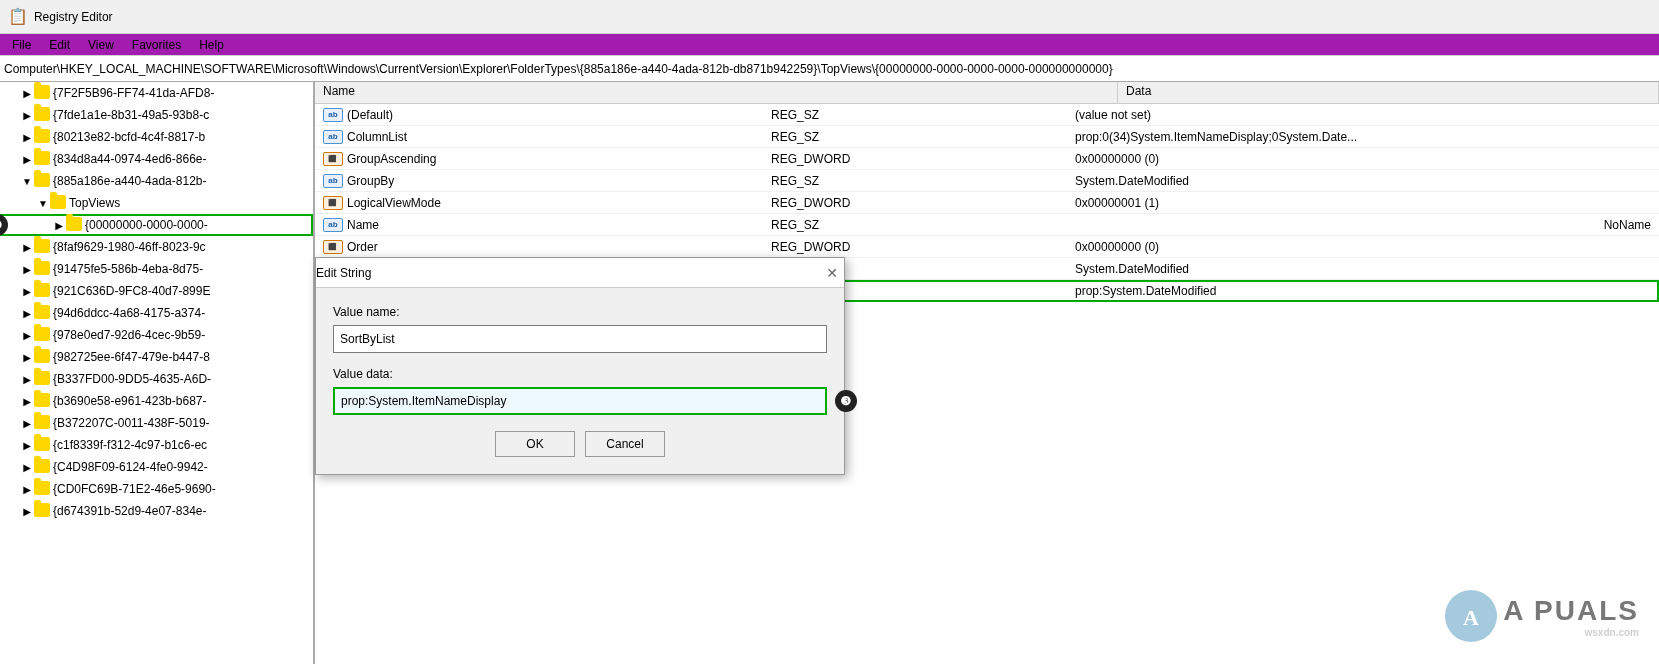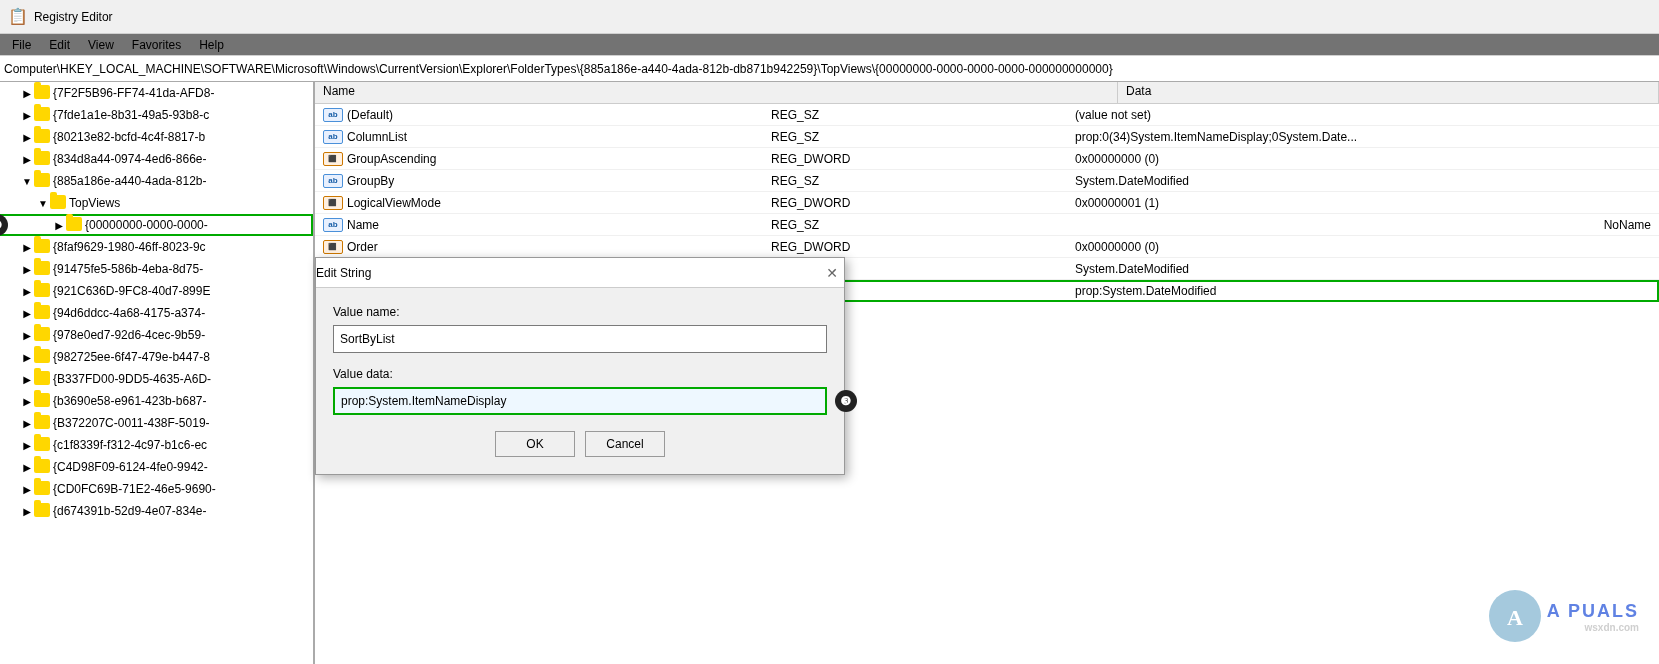--- a/index.html
+++ b/index.html
@@ -23,21 +23,21 @@
       gap: 6px;
       border-bottom: 1px solid #d0d0d0;
     }
     .title-bar-text {
       font-size: 12px;
       color: #000;
     }
 
     
     .menu-bar {
-      background: #737373;
+      background: #a21caf;
       height: 22px;
       display: flex;
       align-items: center;
       padding: 0 4px;
       border-bottom: 1px solid #d0d0d0;
       gap: 2px;
     }
     .menu-item {
       padding: 2px 8px;
       cursor: pointer;
@@ -560,18 +560,18 @@
       </div>
     </div>
   </div>
 
   <div class="watermark">
     <svg width="55" height="55" viewBox="0 0 55 55">
       <circle cx="27" cy="27" r="26" fill="#7fb3d0"></circle>
       <text x="27" y="36" font-size="22" font-weight="bold" fill="#fff" text-anchor="middle" font-family="serif">A</text>
     </svg>
     <div>
-      <div style="font-size:18px; font-weight:bold; color:#1d4ed8; letter-spacing:2px;">A  PUALS</div>
+      <div style="font-size:28px; font-weight:bold; color:#404040; letter-spacing:2px;">A  PUALS</div>
       <div style="font-size:10px; color:#bbb; text-align:right;">wsxdn.com</div>
     </div>
   </div>
 
 </div>
 
 </body></html>

